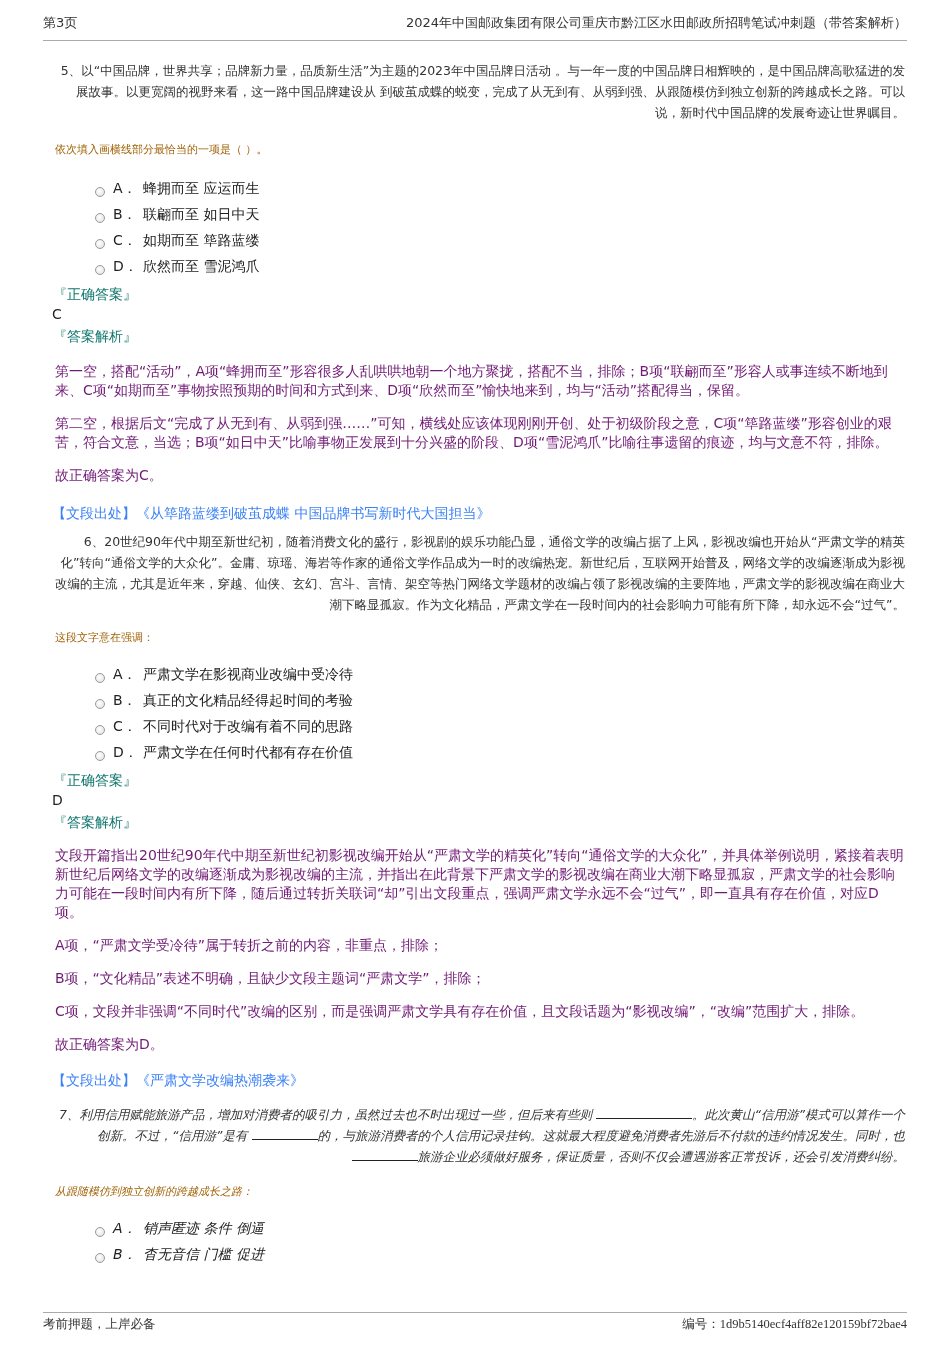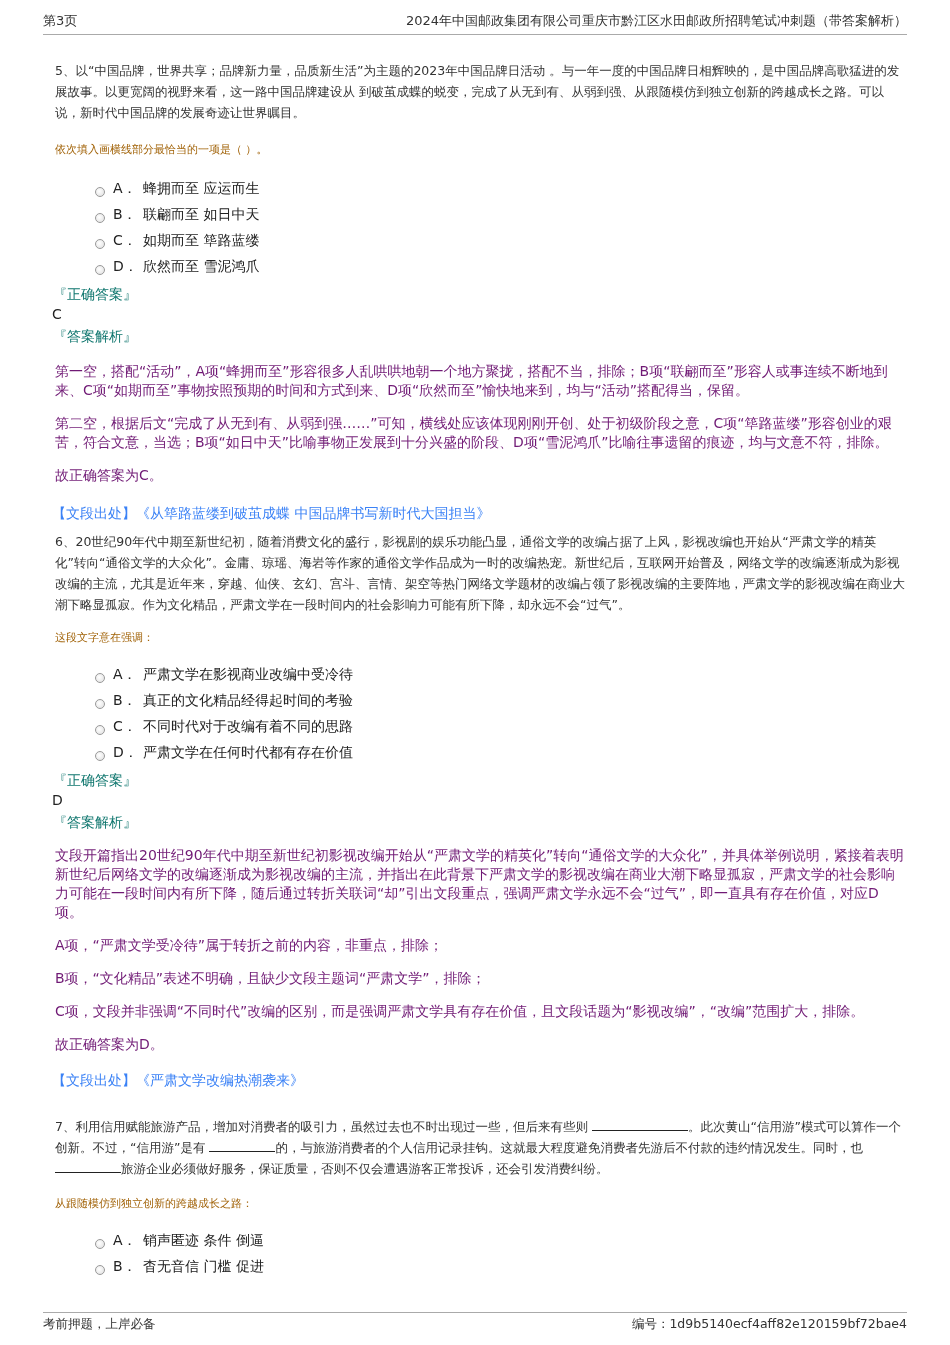--- a/index.html
+++ b/index.html
@@ -19,46 +19,48 @@
       position: absolute;
       left: 43px;
       right: 43px;
       top: 12px;
       height: 22px;
       border-bottom: 1px solid #aaa;
       font-size: 13px;
       color: #333;
       display: flex;
       justify-content: space-between;
-      align-items: flex-start;
-      padding-bottom: 0;
+      align-items: center;
+      padding-bottom: 6px;
     }
     .page-footer {
       position: absolute;
       left: 43px;
       right: 43px;
       top: 1312px;
       border-top: 1px solid #aaa;
       font-size: 12.5px;
       color: #333;
       display: flex;
       justify-content: space-between;
       padding-top: 3px;
+      font-family: Liberation Serif, serif;
     }
     .content {
       position: absolute;
       left: 55px;
       right: 45px;
       top: 60px;
     }
     .q-stem {
       font-size: 12.5px;
       line-height: 21px;
       color: #333;
       margin: 0;
+      text-align: right;
     }
     .q-prompt {
       font-size: 11px;
       color: #a16207;
       margin: 10px 0 0 0;
       line-height: 21px;
     }
     .options {
       margin: 16px 0 0 40px;
       padding: 0;
@@ -193,21 +195,21 @@
     <div class="ans-value">D</div>
     <div class="ans-label" style="margin-top:2px;">『答案解析』</div>
     <p class="analysis-para" style="margin-top:14px;">文段开篇指出20世纪90年代中期至新世纪初影视改编开始从“严肃文学的精英化”转向“通俗文学的大众化”，并具体举例说明，紧接着表明新世纪后网络文学的改编逐渐成为影视改编的主流，并指出在此背景下严肃文学的影视改编在商业大潮下略显孤寂，严肃文学的社会影响力可能在一段时间内有所下降，随后通过转折关联词“却”引出文段重点，强调严肃文学永远不会“过气”，即一直具有存在价值，对应D项。</p>
     <p class="analysis-para">A项，“严肃文学受冷待”属于转折之前的内容，非重点，排除；</p>
     <p class="analysis-para">B项，“文化精品”表述不明确，且缺少文段主题词“严肃文学”，排除；</p>
     <p class="analysis-para">C项，文段并非强调“不同时代”改编的区别，而是强调严肃文学具有存在价值，且文段话题为“影视改编”，“改编”范围扩大，排除。</p>
     <p class="analysis-para">故正确答案为D。</p>
     <p class="source" style="margin-top:16px;">【文段出处】《严肃文学改编热潮袭来》</p>
   </div>
 
-  <div class="q-block" style="margin-top:26px;">
+  <div class="q-block" style="margin-top:14px;font-style:italic;">
     <p class="q-stem">
       <span>7、利用信用赋能旅游产品，增加对消费者的吸引力，虽然过去也不时出现过一些，但后来有些则 </span><span class="blank" style="width:96px;"></span><span>。此次黄山“信用游”模式可以算作一个创新。不过，“信用游”是有 </span><span class="blank" style="width:66px;"></span><span>的，与旅游消费者的个人信用记录挂钩。这就最大程度避免消费者先游后不付款的违约情况发生。同时，也 </span><span class="blank" style="width:66px;"></span><span>旅游企业必须做好服务，保证质量，否则不仅会遭遇游客正常投诉，还会引发消费纠纷。</span>
     </p>
     <p class="q-prompt" style="margin-top:14px;">从跟随模仿到独立创新的跨越成长之路：</p>
     <ul class="options" style="margin-top:14px;">
       <li class="option">
         <span class="radio"></span>
         <span class="opt-letter">A．</span>
         <span class="opt-text">销声匿迹 条件 倒逼</span>
       </li>

